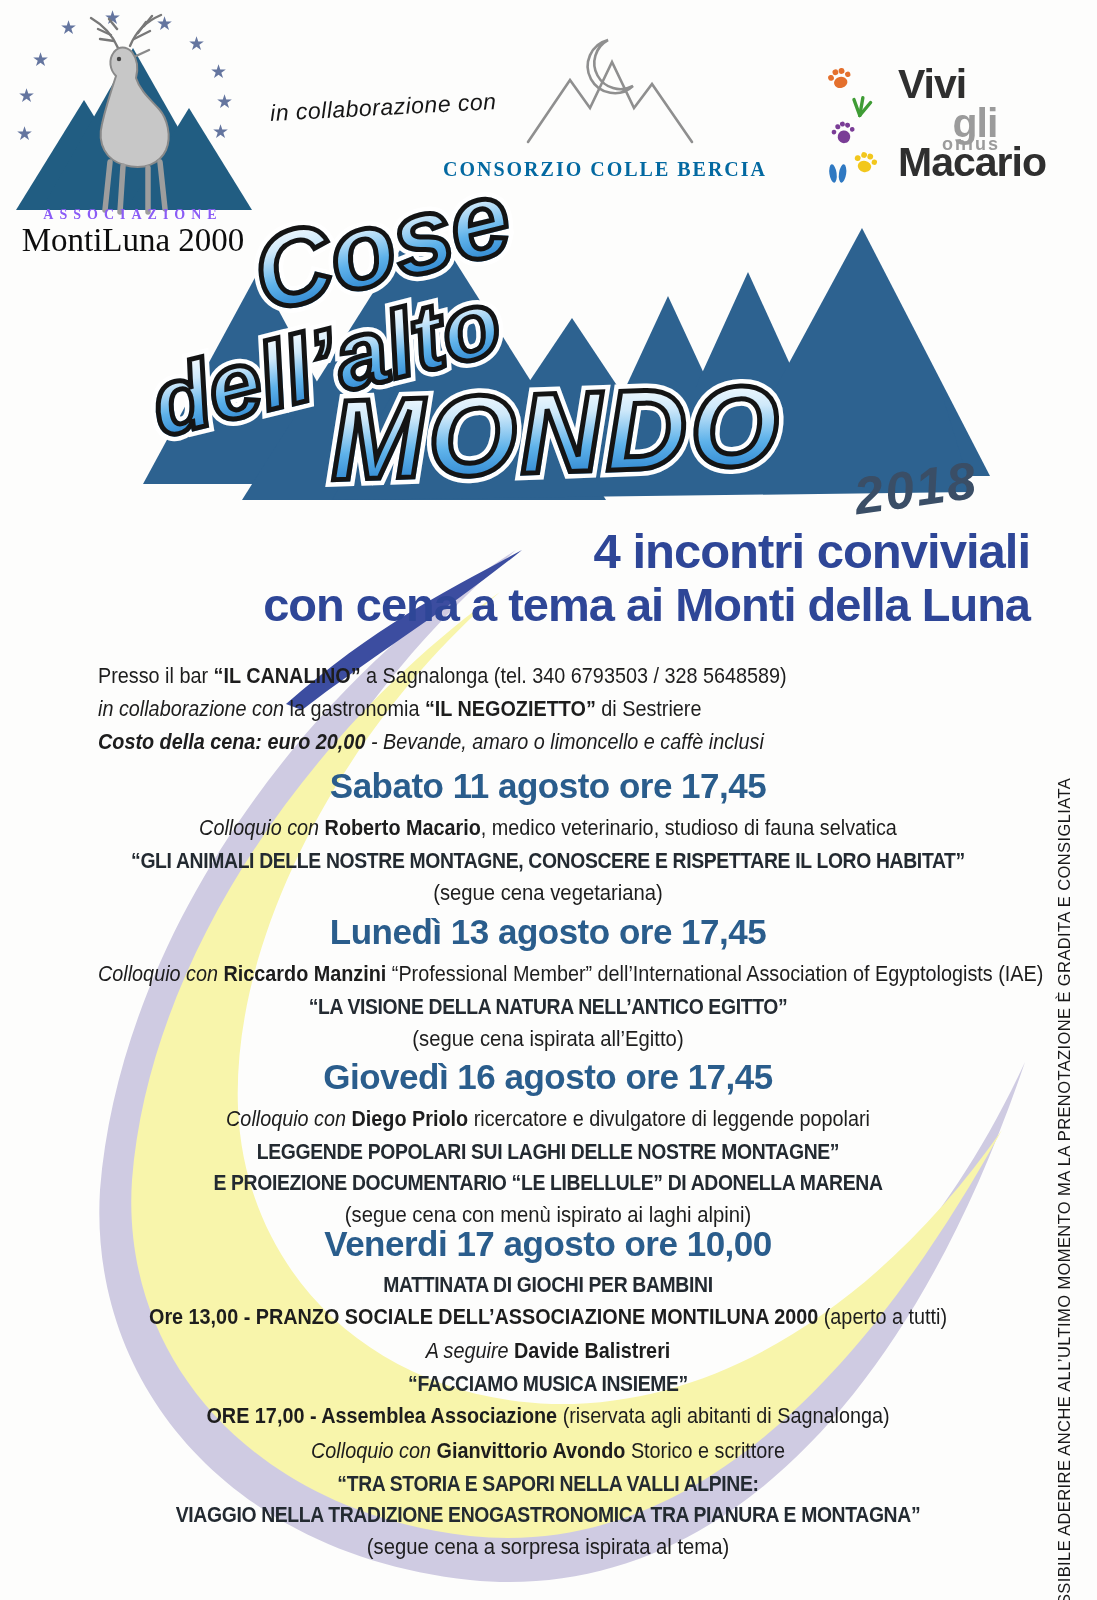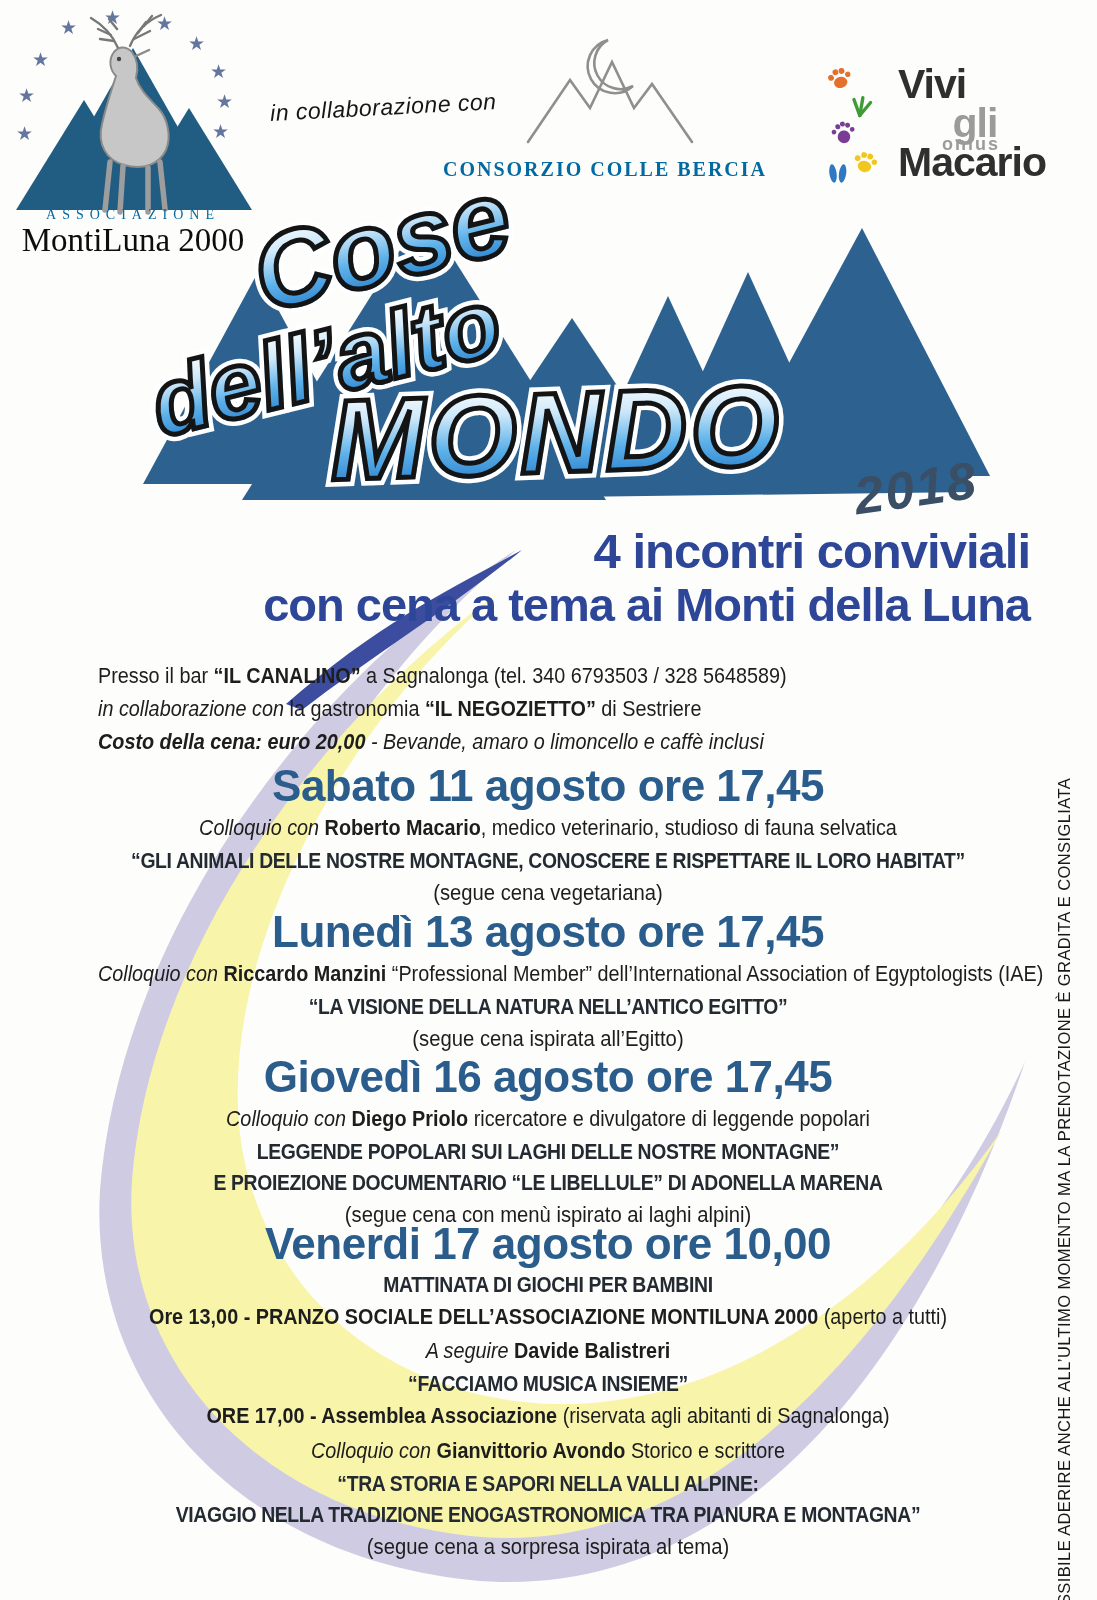--- a/index.html
+++ b/index.html
@@ -14,21 +14,21 @@
   
   #moon-svg{position:absolute; inset:0; z-index:1; pointer-events:none;}
 
   
   #montiluna{left:8px; top:6px; width:250px; height:258px; z-index:4; text-align:center;}
   .star{position:absolute; color:var(--c-star-blue,#64759f); font-size:19px; line-height:1;}
   #ml-mountains{position:absolute; left:0; top:32px;}
   #ml-deer{position:absolute; left:42px; top:6px;}
   .assoc-label{position:absolute; left:0; top:201px; width:100%;
     font-family:"Liberation Serif", serif; font-size:14px; letter-spacing:6px;
-    color:#0369a1; font-weight:400;}
+    color:#8b5cf6; font-weight:700;}
   .ml-name{position:absolute; left:0; top:216px; width:100%;
     font-family:"Liberation Serif", serif; font-size:33px; color:#0d0d0d;}
 
   
   #collab-note{left:270px; top:94px; font-size:23px; font-style:italic; font-weight:500;
     color:#161616; transform:rotate(-3deg); z-index:4; letter-spacing:.5px;}
 
   
   #consorzio{left:440px; top:34px; width:330px; z-index:4; text-align:center;}
   .consorzio-name{margin-top:4px; font-family:"Liberation Serif", serif; font-size:20px;
@@ -80,21 +80,21 @@
     transform-origin:center; color:var(--c-body-text,#1d1d1d);}
   .ln-quote{font-weight:bold; font-size:22.5px; line-height:27px; letter-spacing:-.4px;
     color:var(--c-quote-text,#232a31); transform:scaleX(.86);}
   .ln-note{font-size:22.5px; line-height:30px; margin-top:5px;}
   .s-b{font-weight:bold;}
   .s-i{font-style:italic;}
   .s-bi{font-weight:bold; font-style:italic;}
 
   
   .event{position:absolute; left:48px; width:1000px; z-index:5; text-align:center;}
-  .event-heading{margin:0 0 7px 0; font-size:44px; line-height:40px; font-weight:bold;
+  .event-heading{margin:0 0 7px 0; font-size:35px; line-height:40px; font-weight:bold;
     color:var(--c-heading-blue,#2a5d8c); letter-spacing:-.5px;}
   .event .ln{margin-top:4px;}
   .event--1{top:766px;}
   .event--2{top:912px;}
   .event--3{top:1057px;}
   .event--4{top:1224px;}
   .event--5{top:1432px;}
 
   
   #side-note{left:1064px; top:1212px; z-index:6; white-space:nowrap;

